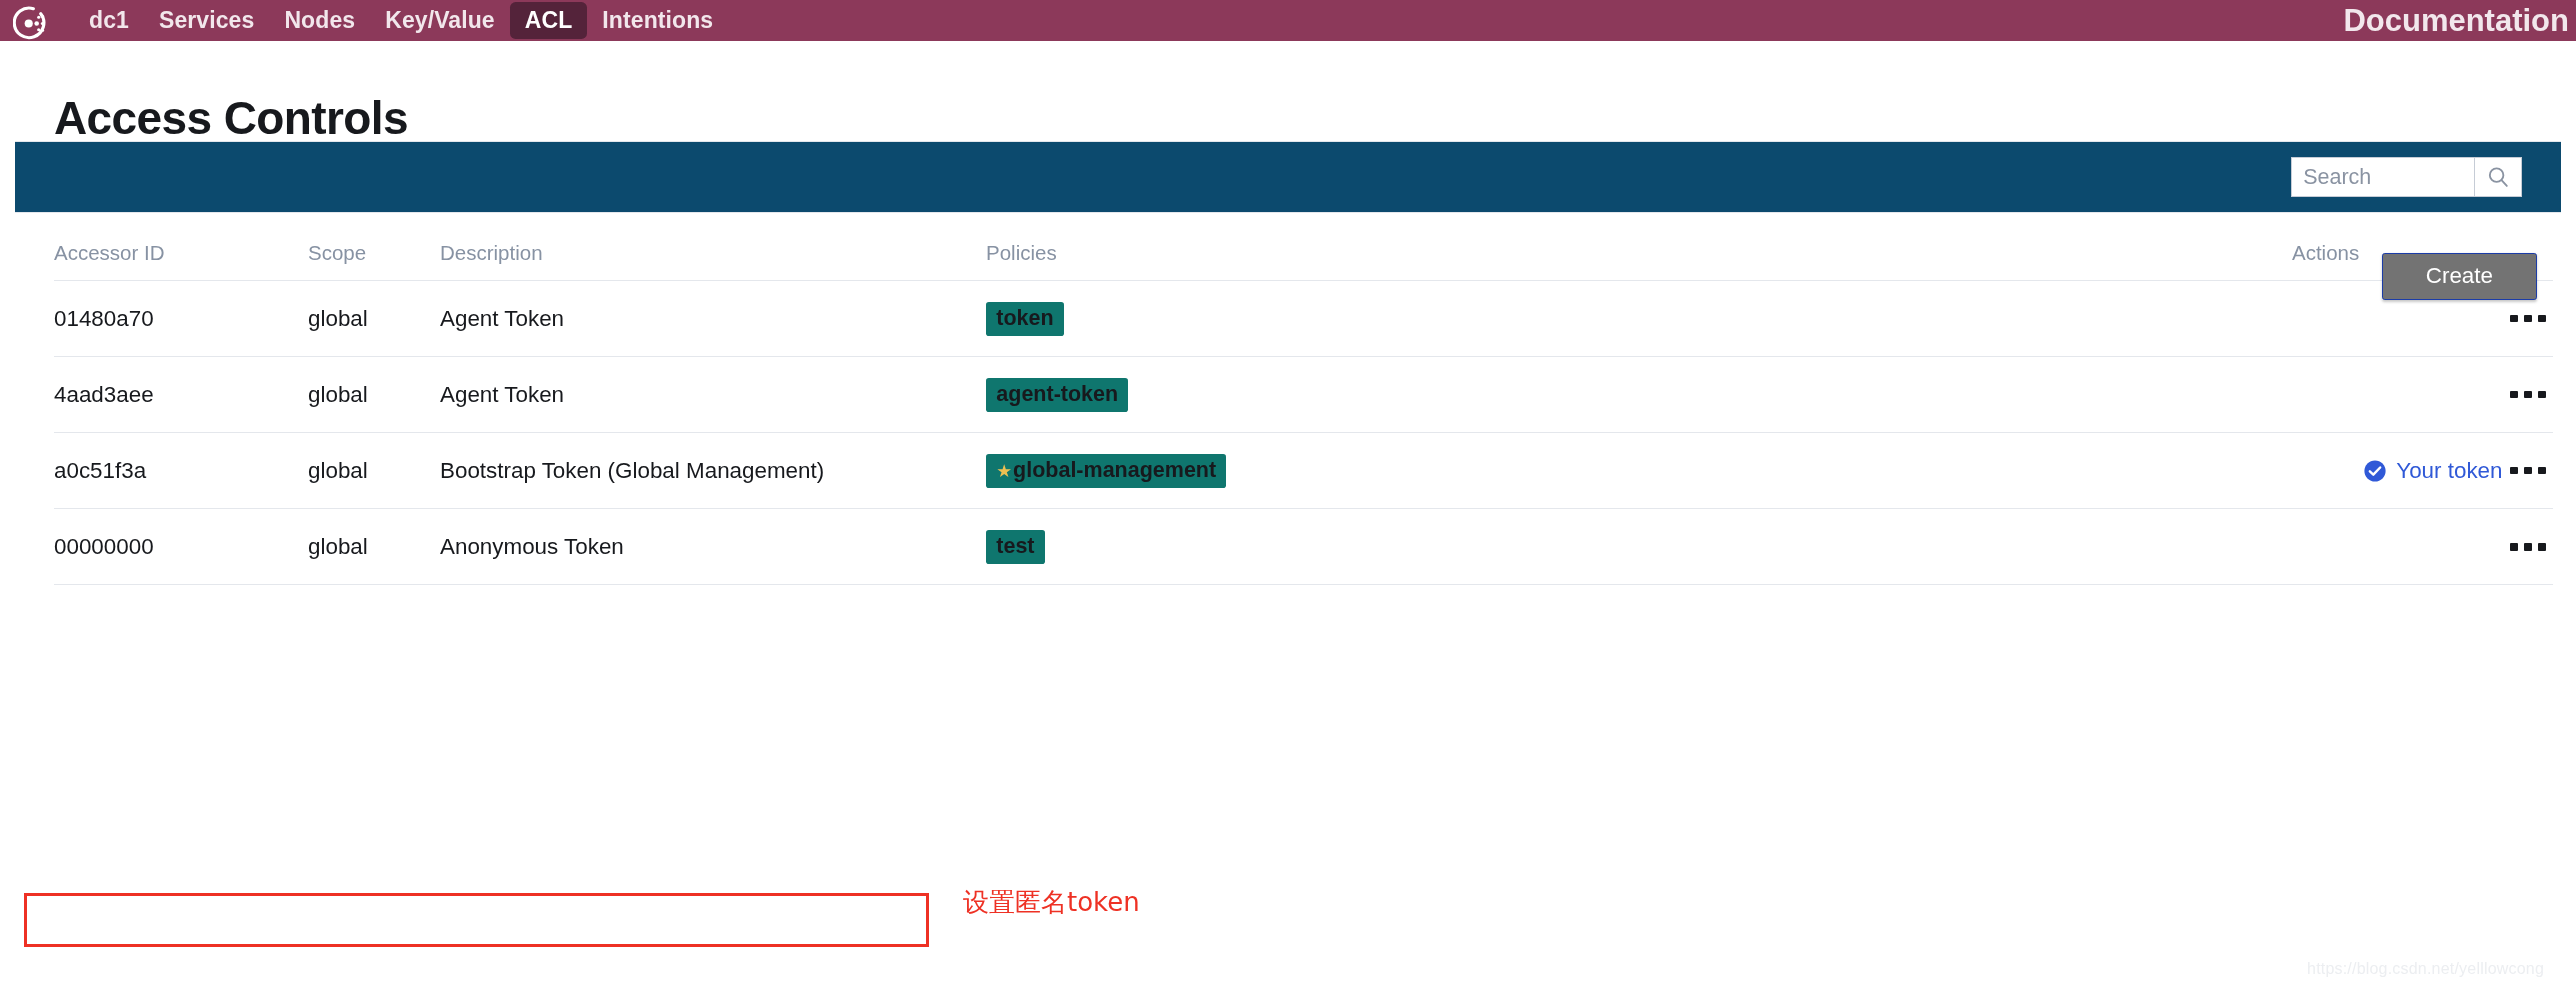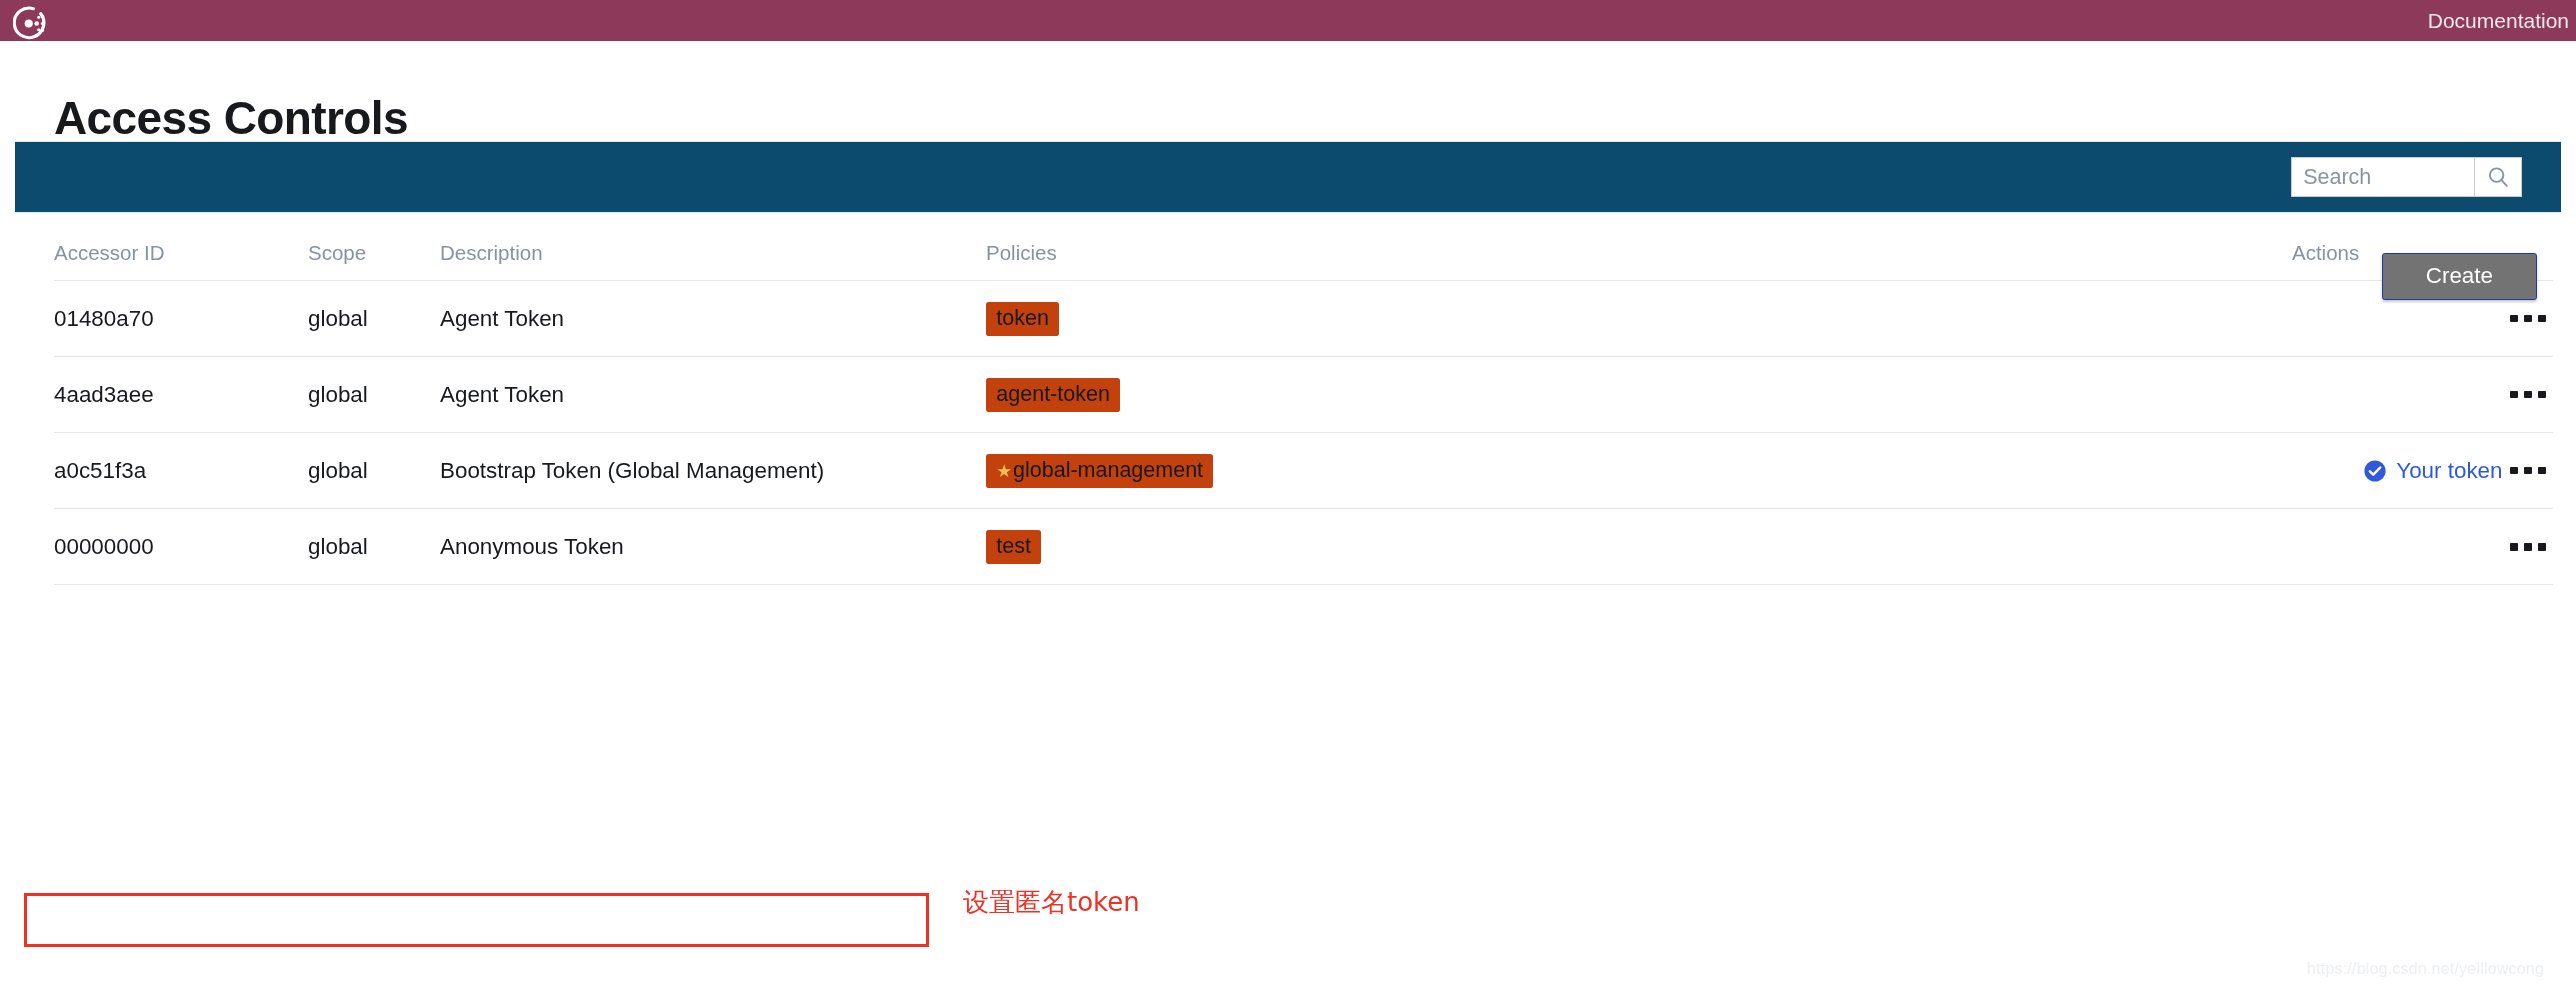--- a/index.html
+++ b/index.html
@@ -47,22 +47,22 @@
   }
   .nav-item.active {
     background: #54233a;
     color: #ffffff;
     height: 37px;
     line-height: 37px;
   }
   .nav-right {
     margin-left: auto;
     color: #f2e7ec;
-    font-size: 21px;
-    font-weight: 400;
+    font-size: 31px;
+    font-weight: 700;
     white-space: nowrap;
     cursor: pointer;
     margin-right: -17px;
   }
 
   
   .page {
     position: relative;
     padding: 0 54px;
     height: calc(985px - 41px);
@@ -194,26 +194,27 @@
   .col-scope    { width: 132px; }
   .col-desc     { width: 546px; }
   .col-policies { width: 1306px; }
   .col-actions  { width: 261px; text-align: right; }
   th.col-actions { text-align: right; }
 
   td.accessor { font-weight: 400; margin-left: 32px; }
 
   .policy-badge {
     display: inline-block;
-    background: #c2410c;
+    background: #0f766e;
     color: #17191d;
     border-radius: 2.8px;
     font-size: 21.5px;
     padding: 4.7px 10.3px;
     line-height: 1.15;
+    font-weight: bold;
   }
   .policy-badge .star { color: #eec052; font-size: 17.7px; margin-right: 0.9px; }
 
   .actions-cell {
     display: flex;
     align-items: center;
     justify-content: flex-end;
   }
   .your-token {
     display: flex;
@@ -277,20 +278,28 @@
     <circle cx="17" cy="20" r="4.4" fill="#ffffff"></circle>
     <circle cx="25.6" cy="20" r="2.5" fill="#ffffff"></circle>
     <circle cx="31.8" cy="20" r="1.7" fill="#ffffff"></circle>
     <circle cx="27.8" cy="13.2" r="1.7" fill="#ffffff"></circle>
     <circle cx="27.8" cy="26.8" r="1.7" fill="#ffffff"></circle>
     <circle cx="32.6" cy="27.6" r="1.2" fill="#ffffff"></circle>
     <circle cx="32.6" cy="12.4" r="1.2" fill="#ffffff"></circle>
     <circle cx="25.4" cy="32.4" r="1.2" fill="#ffffff"></circle>
   </svg>
 
+  <div class="nav-links">
+    <div class="nav-item">dc1</div>
+    <div class="nav-item">Services</div>
+    <div class="nav-item">Nodes</div>
+    <div class="nav-item">Key/Value</div>
+    <div class="nav-item active">ACL</div>
+    <div class="nav-item">Intentions</div>
+  </div>
 
   <div class="nav-right">Documentation</div>
 </div>
 
 <div class="page">
 
   <h1 class="page-title">Access Controls</h1>
 
 
   <button class="create-btn">Create</button>

